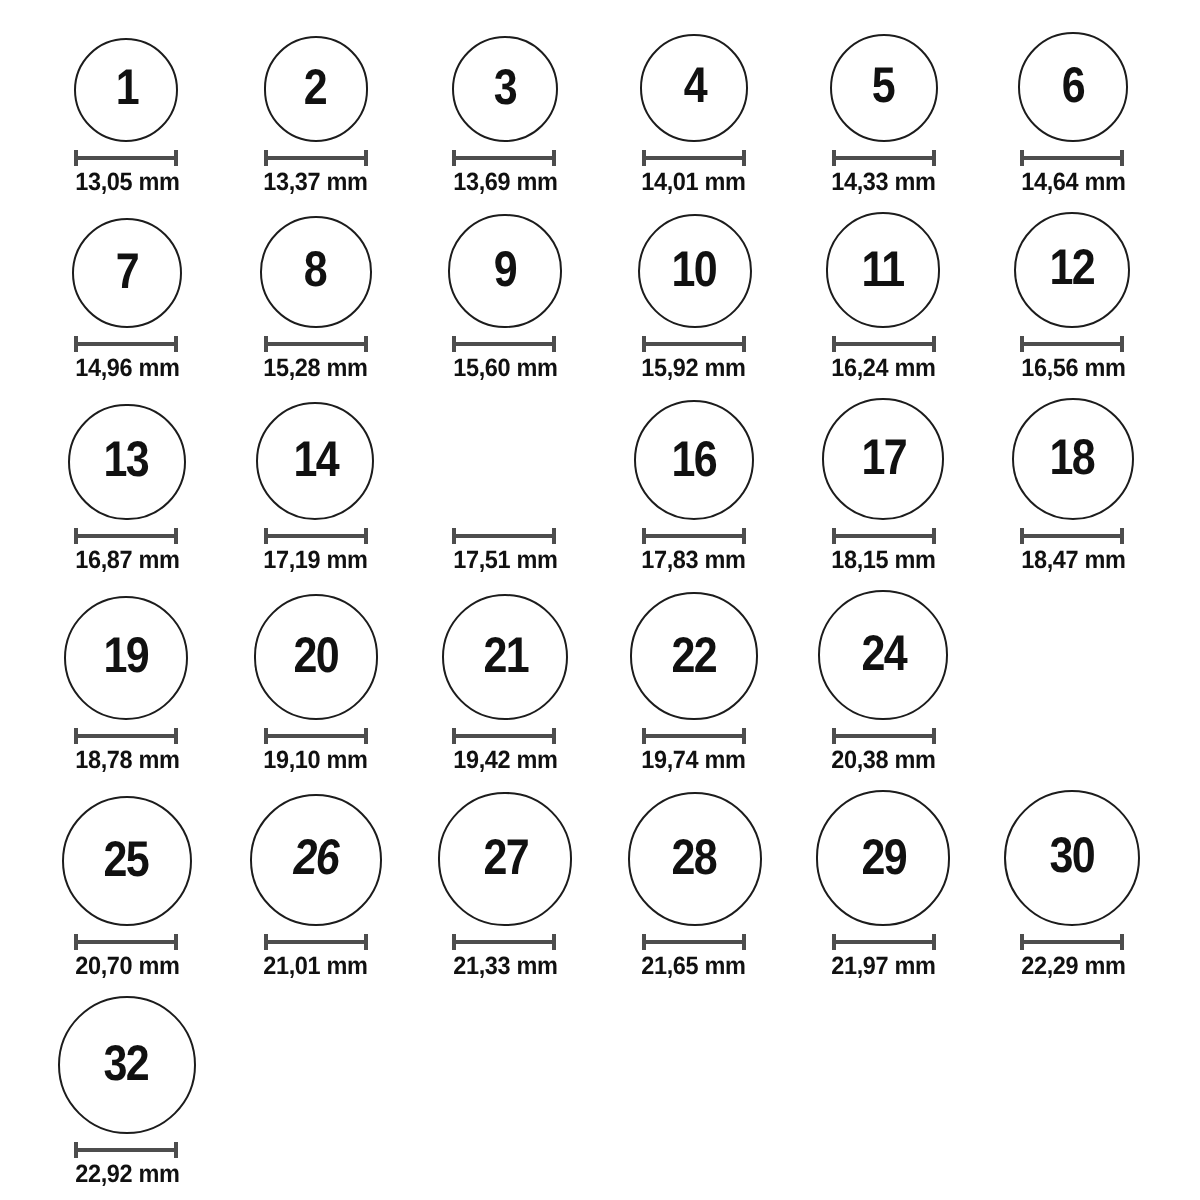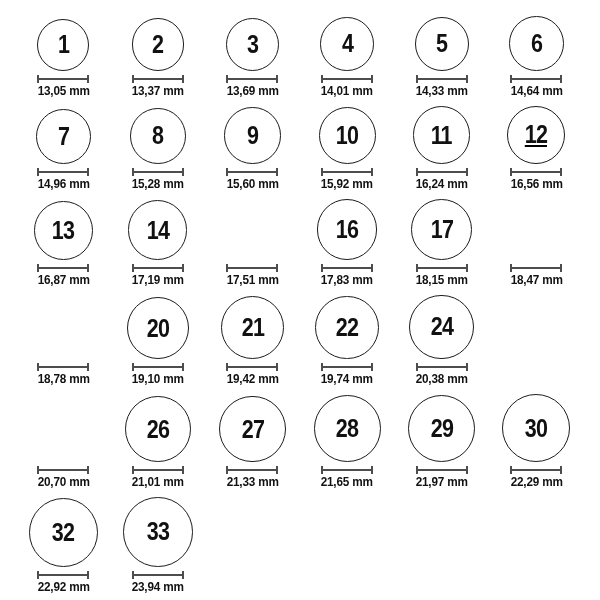--- a/index.html
+++ b/index.html
@@ -205,21 +205,21 @@
           <span class="num" style="color: rgb(17, 17, 17);">11</span>
         </div>
         <div class="dim">
           <span class="bar" style="background: rgb(77, 77, 77);"></span>
           <span class="tick left" style="background: rgb(77, 77, 77);"></span>
           <span class="tick right" style="background: rgb(77, 77, 77);"></span>
         </div>
         <div class="dlabel" style="color: rgb(17, 17, 17);">16,24 mm</div>
       </div>
       <div class="cell">
-        <div class="circle" style="width: 58.05px; height: 58.05px; border-color: rgb(28, 28, 28); text-decoration: underline;">
+        <div class="circle" style="width: 58.05px; height: 58.05px; border-color: rgb(28, 28, 28);">
           <span class="num" style="color: rgb(17, 17, 17);">12</span>
         </div>
         <div class="dim">
           <span class="bar" style="background: rgb(77, 77, 77);"></span>
           <span class="tick left" style="background: rgb(77, 77, 77);"></span>
           <span class="tick right" style="background: rgb(77, 77, 77);"></span>
         </div>
         <div class="dlabel" style="color: rgb(17, 17, 17);">16,56 mm</div>
       </div>
     </div>
@@ -270,30 +270,36 @@
           <span class="num" style="color: rgb(17, 17, 17);">17</span>
         </div>
         <div class="dim">
           <span class="bar" style="background: rgb(77, 77, 77);"></span>
           <span class="tick left" style="background: rgb(77, 77, 77);"></span>
           <span class="tick right" style="background: rgb(77, 77, 77);"></span>
         </div>
         <div class="dlabel" style="color: rgb(17, 17, 17);">18,15 mm</div>
       </div>
       <div class="cell">
+        <div class="circle" style="width: 61.35px; height: 61.35px; border-color: rgb(28, 28, 28);">
+          <span class="num" style="color: rgb(17, 17, 17);">18</span>
+        </div>
         <div class="dim">
           <span class="bar" style="background: rgb(77, 77, 77);"></span>
           <span class="tick left" style="background: rgb(77, 77, 77);"></span>
           <span class="tick right" style="background: rgb(77, 77, 77);"></span>
         </div>
         <div class="dlabel" style="color: rgb(17, 17, 17);">18,47 mm</div>
       </div>
     </div>
     <div class="row">
       <div class="cell">
+        <div class="circle" style="width: 61.9px; height: 61.9px; border-color: rgb(28, 28, 28);">
+          <span class="num" style="color: rgb(17, 17, 17);">19</span>
+        </div>
         <div class="dim">
           <span class="bar" style="background: rgb(77, 77, 77);"></span>
           <span class="tick left" style="background: rgb(77, 77, 77);"></span>
           <span class="tick right" style="background: rgb(77, 77, 77);"></span>
         </div>
         <div class="dlabel" style="color: rgb(17, 17, 17);">18,78 mm</div>
       </div>
       <div class="cell">
         <div class="circle" style="width: 62.45px; height: 62.45px; border-color: rgb(28, 28, 28);">
           <span class="num" style="color: rgb(17, 17, 17);">20</span>
@@ -334,29 +340,32 @@
         <div class="dim">
           <span class="bar" style="background: rgb(77, 77, 77);"></span>
           <span class="tick left" style="background: rgb(77, 77, 77);"></span>
           <span class="tick right" style="background: rgb(77, 77, 77);"></span>
         </div>
         <div class="dlabel" style="color: rgb(17, 17, 17);">20,38 mm</div>
       </div>
     </div>
     <div class="row">
       <div class="cell">
+        <div class="circle" style="width: 65.2px; height: 65.2px; border-color: rgb(28, 28, 28);">
+          <span class="num" style="color: rgb(17, 17, 17);">25</span>
+        </div>
         <div class="dim">
           <span class="bar" style="background: rgb(77, 77, 77);"></span>
           <span class="tick left" style="background: rgb(77, 77, 77);"></span>
           <span class="tick right" style="background: rgb(77, 77, 77);"></span>
         </div>
         <div class="dlabel" style="color: rgb(17, 17, 17);">20,70 mm</div>
       </div>
       <div class="cell">
-        <div class="circle" style="width: 65.75px; height: 65.75px; border-color: rgb(28, 28, 28);">
+        <div class="circle" style="width: 65.75px; height: 65.75px; border-color: rgb(28, 28, 28); font-style: italic;">
           <span class="num" style="color: rgb(17, 17, 17);">26</span>
         </div>
         <div class="dim">
           <span class="bar" style="background: rgb(77, 77, 77);"></span>
           <span class="tick left" style="background: rgb(77, 77, 77);"></span>
           <span class="tick right" style="background: rgb(77, 77, 77);"></span>
         </div>
         <div class="dlabel" style="color: rgb(17, 17, 17);">21,01 mm</div>
       </div>
       <div class="cell">
@@ -408,26 +417,15 @@
       <div class="cell">
         <div class="circle" style="width: 69.05px; height: 69.05px; border-color: rgb(28, 28, 28);">
           <span class="num" style="color: rgb(17, 17, 17);">32</span>
         </div>
         <div class="dim">
           <span class="bar" style="background: rgb(77, 77, 77);"></span>
           <span class="tick left" style="background: rgb(77, 77, 77);"></span>
           <span class="tick right" style="background: rgb(77, 77, 77);"></span>
         </div>
         <div class="dlabel" style="color: rgb(17, 17, 17);">22,92 mm</div>
-      </div>
-      <div class="cell">
-        <div class="circle" style="width: 69.6px; height: 69.6px; border-color: rgb(28, 28, 28);">
-          <span class="num" style="color: rgb(17, 17, 17);">33</span>
-        </div>
-        <div class="dim">
-          <span class="bar" style="background: rgb(77, 77, 77);"></span>
-          <span class="tick left" style="background: rgb(77, 77, 77);"></span>
-          <span class="tick right" style="background: rgb(77, 77, 77);"></span>
-        </div>
-        <div class="dlabel" style="color: rgb(17, 17, 17);">23,94 mm</div>
       </div>
     </div>
   </div>
 
 </body></html>

